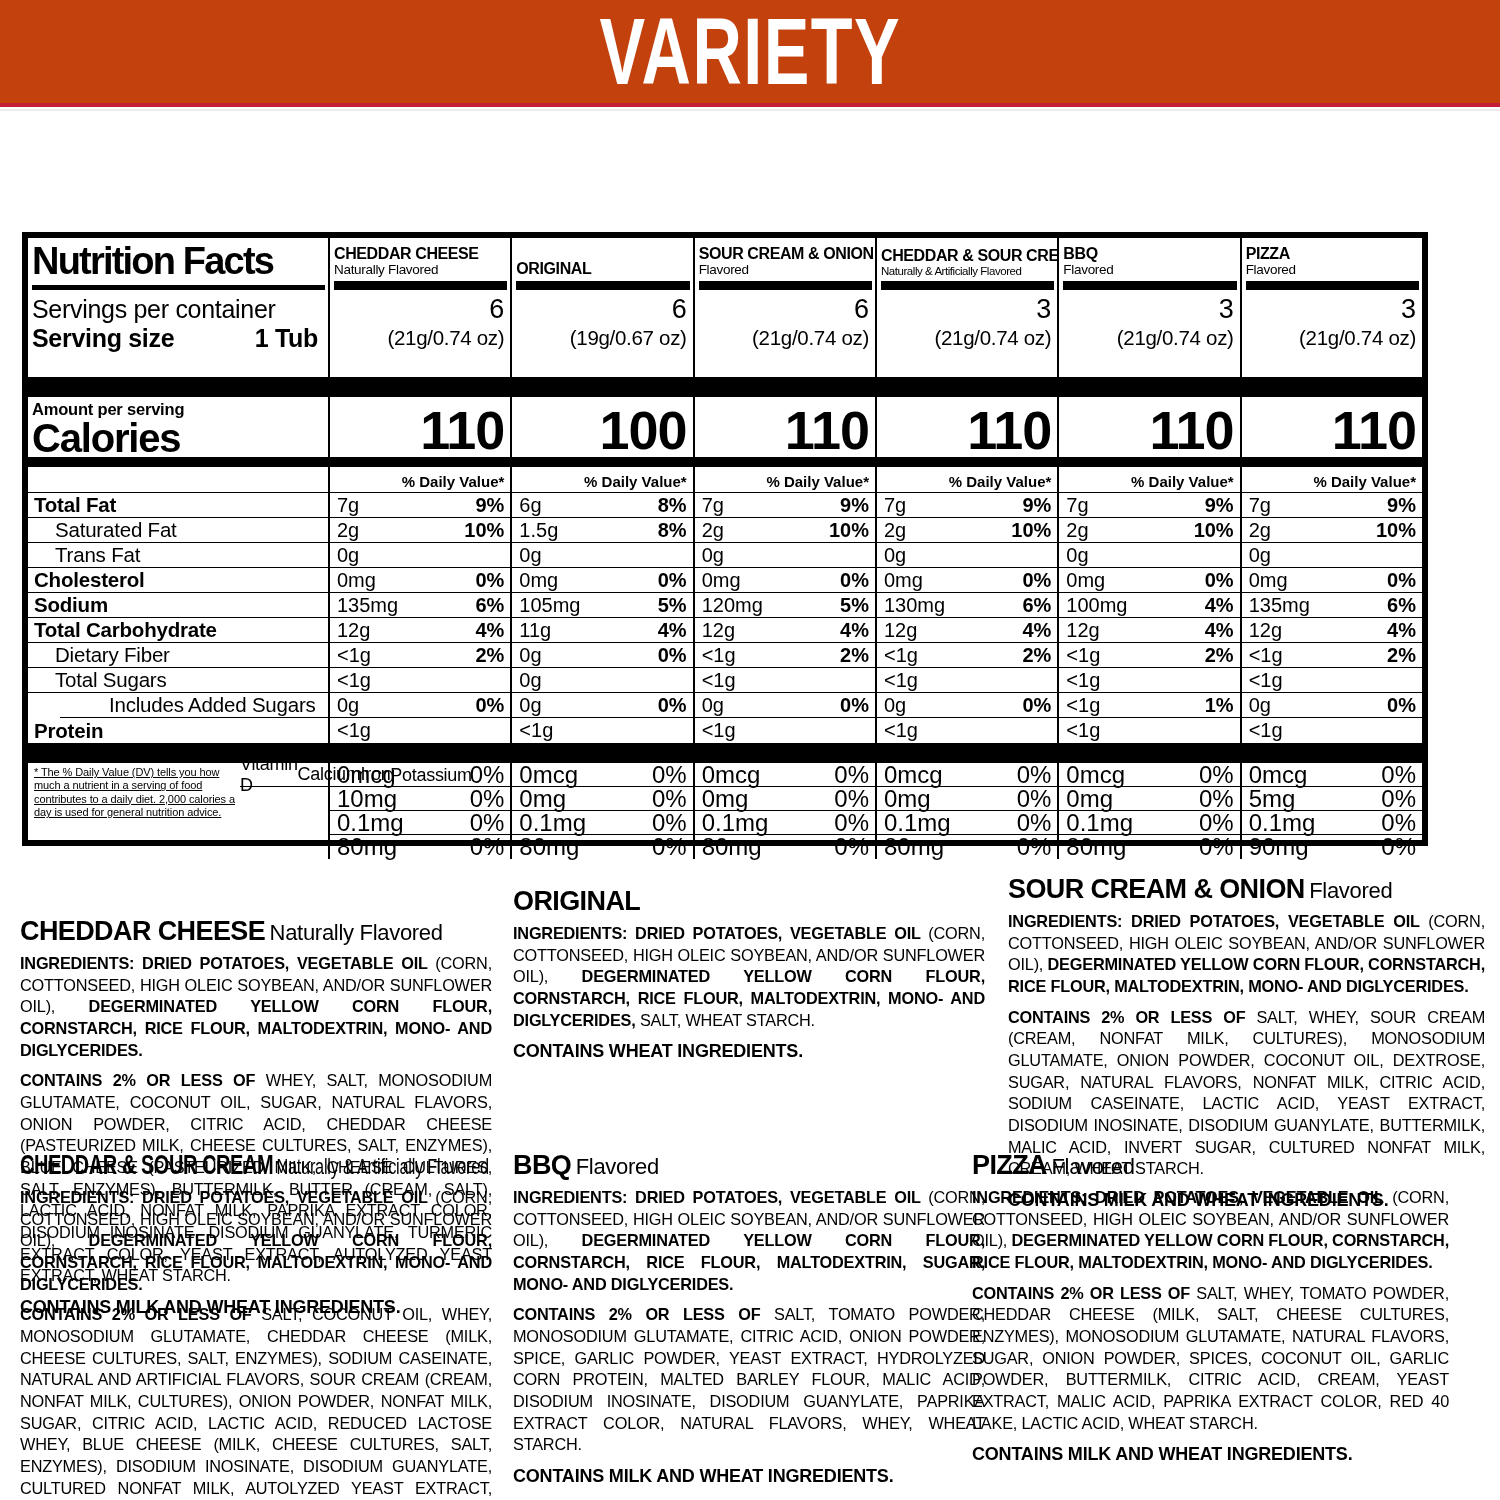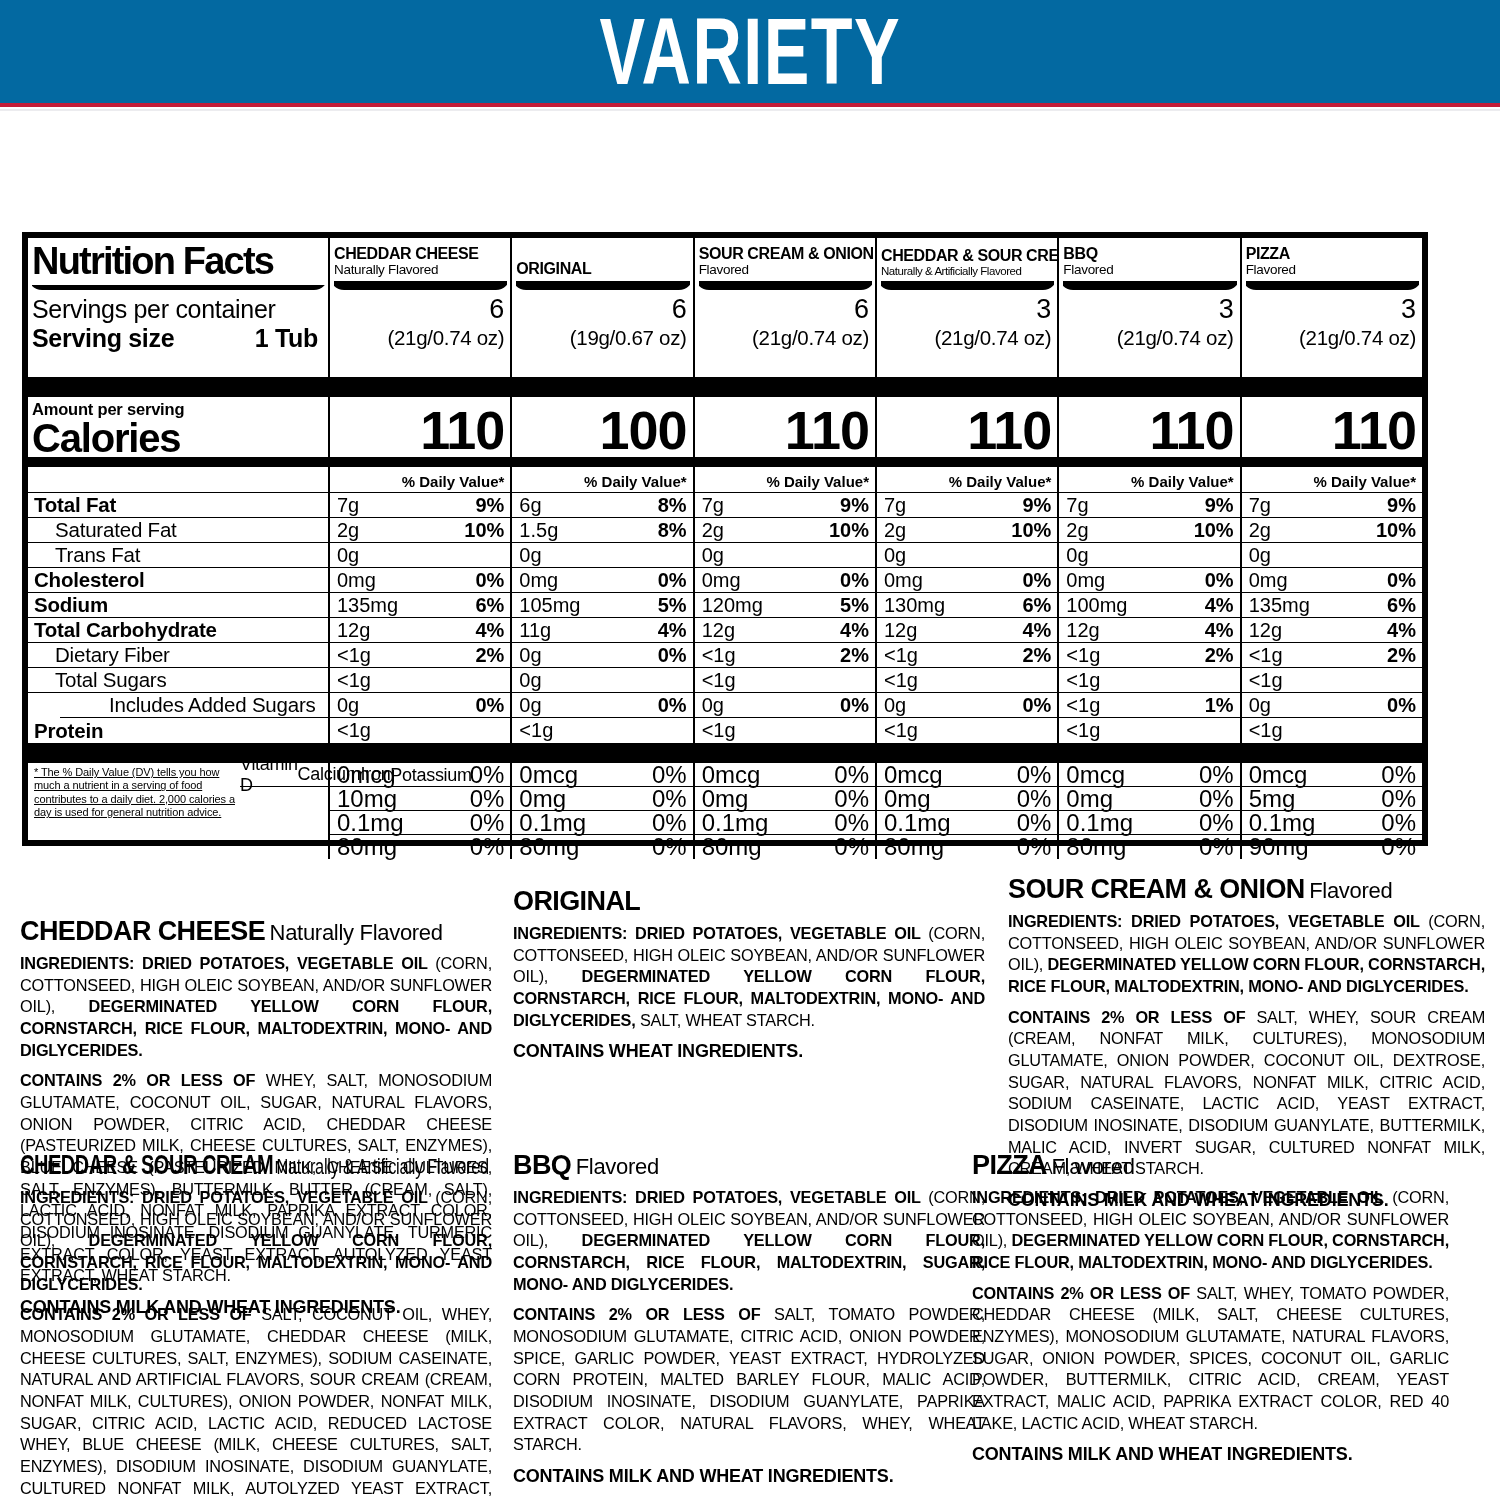--- a/index.html
+++ b/index.html
@@ -15,21 +15,21 @@
                  line-height: 1; transform: scaleX(0.72); }
 
   
   #nf-table { position: absolute; left: 22px; top: 232px; width: 1406px; height: 614px;
               border: 6px solid #000; background: #fff;
               display: grid; grid-template-columns: 300px repeat(6, 1fr); }
   .nf-col { display: flex; flex-direction: column; min-width: 0; }
   .nf-col.flavor { border-left: 2px solid #000; }
 
   .s-header { height: 52px; display: flex; flex-direction: column; justify-content: flex-end;
-              padding: 2px 3px 0 4px; overflow: hidden; border-radius: 14px; }
+              padding: 2px 3px 0 4px; overflow: hidden; }
   .nf-title { font-size: 38px; font-weight: bold; letter-spacing: -1.8px; line-height: 0.95;
               white-space: nowrap; padding: 3px 0 2px 0; margin-bottom: auto; }
   .title-rule { height: 5px; background: #000; }
   .flavor-name { font-size: 16px; font-weight: bold; letter-spacing: -0.4px; line-height: 1.05; white-space: nowrap; }
   .flavor-qual { font-size: 13.5px; letter-spacing: -0.3px; line-height: 1.15; white-space: nowrap; }
   .flavor-qual.small-q { font-size: 11.5px; letter-spacing: -0.45px; }
   .head-bar { height: 9px; background: #000; margin-top: 3px; }
 
   .s-serv { height: 87px; padding: 4px 6px 0 4px; overflow: hidden; }
   .serv-line1 { font-size: 25px; line-height: 1.2; letter-spacing: -0.3px; }
@@ -77,21 +77,21 @@
   .ing-head { white-space: nowrap; margin-bottom: 8px; line-height: 1; }
   .ing-name { font-size: 27px; font-weight: bold; letter-spacing: -0.6px; }
   .ing-qual { font-size: 22px; letter-spacing: -0.3px; }
   .ing.tight .ing-head { transform: scaleX(0.74); transform-origin: left center; }
   .ing-p { font-size: 16.3px; line-height: 1.33; text-align: justify; letter-spacing: -0.2px; margin: 0 0 9px 0; }
   .ing-p.allergen { font-size: 18px; font-weight: bold; text-align: left; margin-top: 1px; }
 </style>
 </head>
 <body>
 
-<div class="banner" style="background: #0369a1;">
+<div class="banner" style="background: #c2410c;">
   <span class="banner-text" style="color: rgb(255, 255, 255);">VARIETY</span>
 </div>
 
 <div id="nf-table">
     <div class="nf-col label-col">
       <div class="s-header">
         <div class="nf-title">Nutrition Facts</div>
         <div class="title-rule"></div>
       </div>
       <div class="s-serv">

